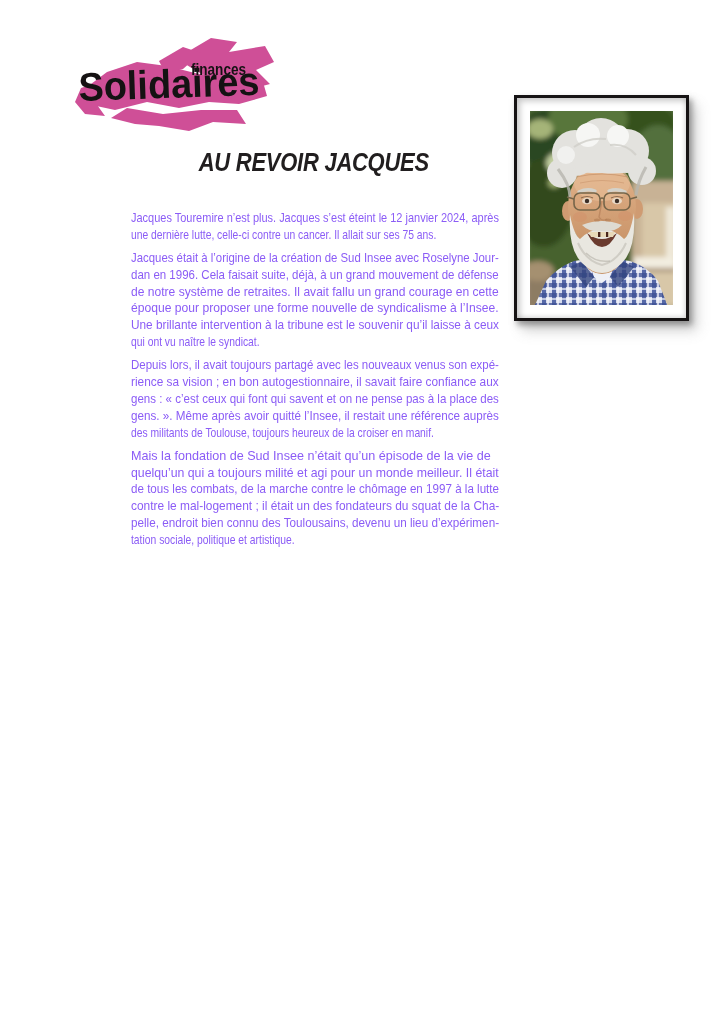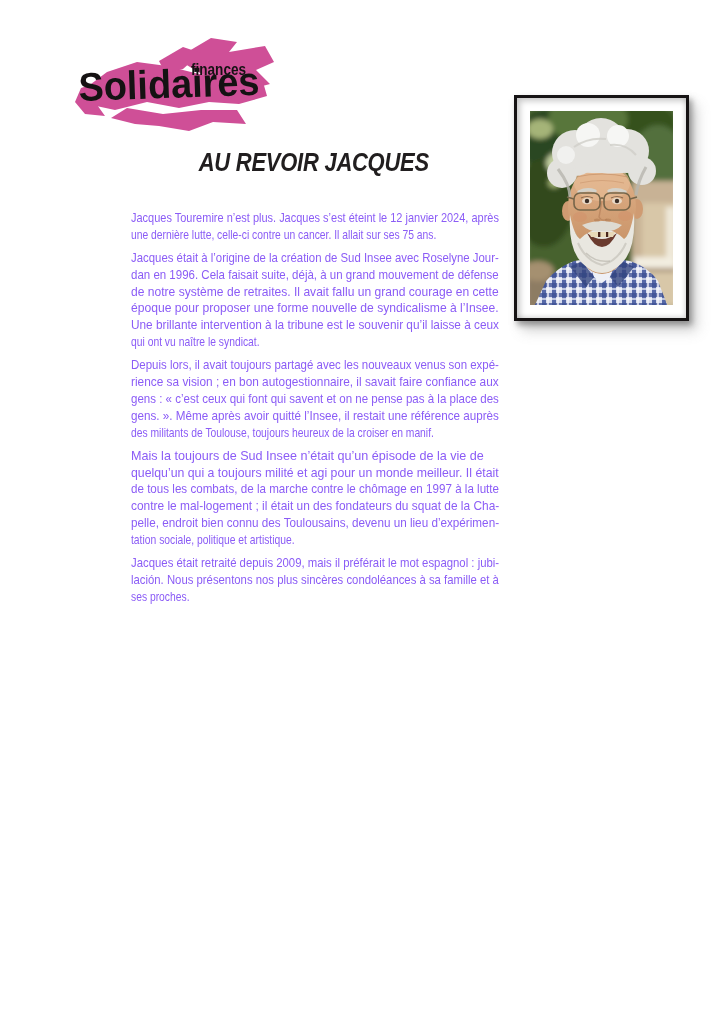--- a/index.html
+++ b/index.html
@@ -73,31 +73,26 @@
         <div class="line last" style="transform: scaleX(0.82);">qui ont vu naître le syndicat.</div>
       </div>
       <div class="para">
         <div class="line" style="transform: scaleX(0.910891);">Depuis lors, il avait toujours partagé avec les nouveaux venus son expé-</div>
         <div class="line" style="transform: scaleX(0.941176);">rience sa vision ; en bon autogestionnaire, il savait faire confiance aux</div>
         <div class="line" style="transform: scaleX(0.915423);">gens : « c’est ceux qui font qui savent et on ne pense pas à la place des</div>
         <div class="line" style="transform: scaleX(0.926952);">gens. ». Même après avoir quitté l’Insee, il restait une référence auprès</div>
         <div class="line last" style="transform: scaleX(0.82);">des militants de Toulouse, toujours heureux de la croiser en manif.</div>
       </div>
       <div class="para">
-        <div class="line" style="transform: scaleX(1);">Mais la toujours de Sud Insee n’était qu’un épisode de la vie de</div>
+        <div class="line" style="transform: scaleX(1);">Mais la fondation de Sud Insee n’était qu’un épisode de la vie de</div>
         <div class="line" style="transform: scaleX(0.976127);">quelqu’un qui a toujours milité et agi pour un monde meilleur. Il était</div>
         <div class="line" style="transform: scaleX(0.922306);">de tous les combats, de la marche contre le chômage en 1997 à la lutte</div>
         <div class="line" style="transform: scaleX(0.946015);">contre le mal-logement ; il était un des fondateurs du squat de la Cha-</div>
         <div class="line" style="transform: scaleX(0.929293);">pelle, endroit bien connu des Toulousains, devenu un lieu d’expérimen-</div>
         <div class="line last" style="transform: scaleX(0.82);">tation sociale, politique et artistique.</div>
-      </div>
-      <div class="para">
-        <div class="line" style="transform: scaleX(0.901961);">Jacques était retraité depuis 2009, mais il préférait le mot espagnol : jubi-</div>
-        <div class="line" style="transform: scaleX(0.899756);">lación. Nous présentons nos plus sincères condoléances à sa famille et à</div>
-        <div class="line last" style="transform: scaleX(0.82);">ses proches.</div>
       </div>
     </div>
 
   <div class="photo-frame">
     <svg width="143" height="194" viewBox="0 0 143 194" role="img">
       <defs>
         <filter id="bgblur" x="-20%" y="-20%" width="140%" height="140%">
             <feGaussianBlur stdDeviation="2.4"></feGaussianBlur>
           </filter>
         <filter id="soft" x="-20%" y="-20%" width="140%" height="140%">

